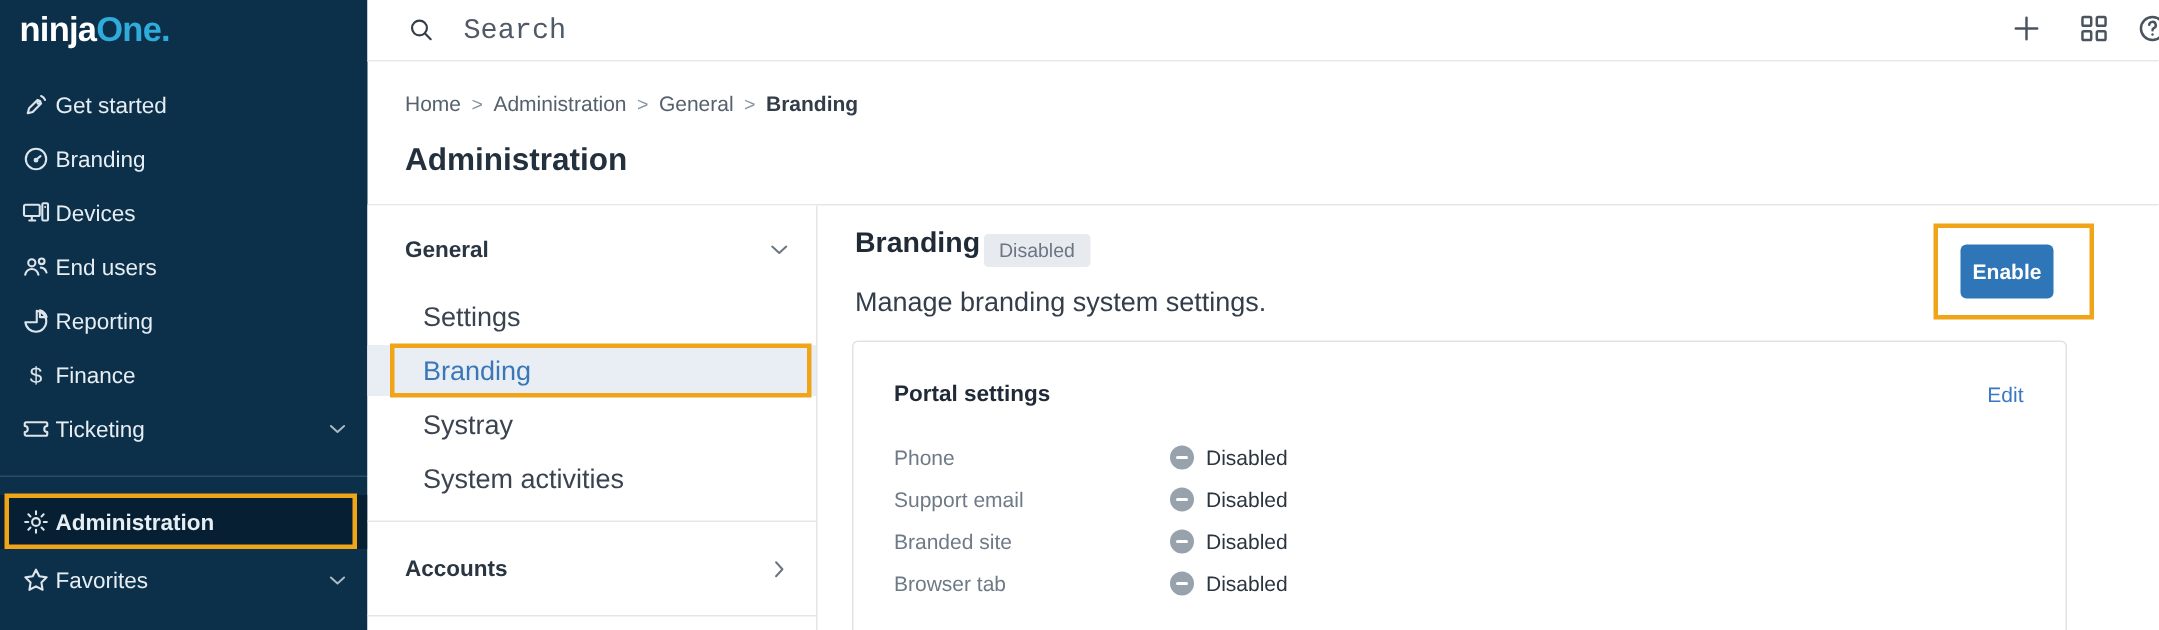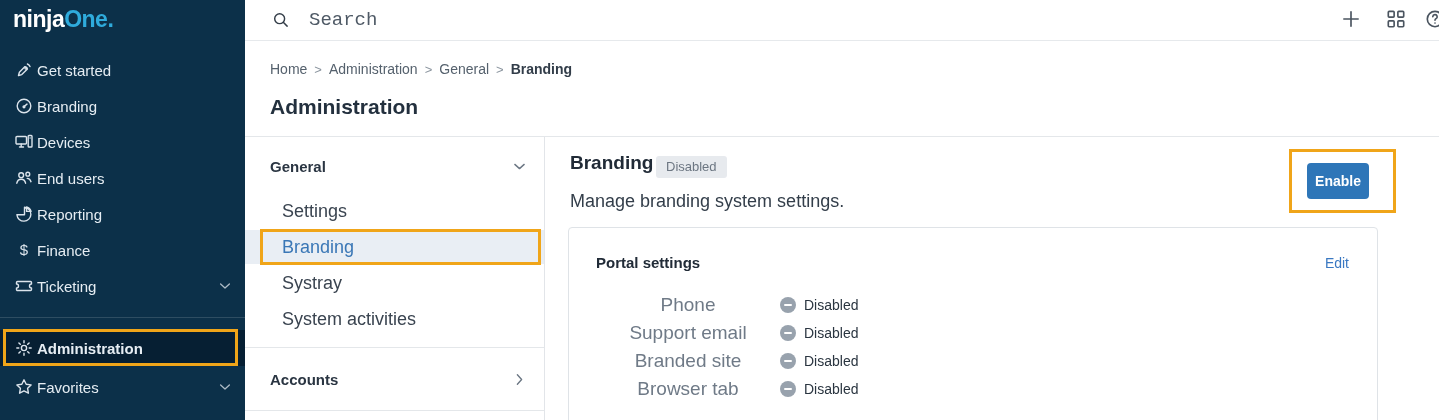--- a/index.html
+++ b/index.html
@@ -55,21 +55,21 @@
   .enable-btn { left:1307px; top:163px; width:62px; height:36px; background:#2E76B8; border:none; border-radius:4px;
     color:#fff; font-size:14px; font-weight:bold; font-family:"Liberation Sans", sans-serif; cursor:pointer; position:absolute; }
 
   .card { left:568px; top:227px; width:810px; height:200px; background:#fff; border:1px solid #DFE3E7;
     border-radius:4px; padding:26px 28px 0 27px; }
   .card-head { display:flex; justify-content:space-between; align-items:center; line-height:18px; }
   .card-title { font-size:15px; font-weight:bold; color:#212B37;text-align:center; }
   .edit-link { font-size:14px; color:#3A78C2; cursor:pointer; }
   .rows { margin-top:24px; }
   .prow { display:flex; align-items:center; height:18px; margin-bottom:10px; }
-  .prow .plabel { width:184px; font-size:19px; color:#6F7A87;text-align:center; }
+  .prow .plabel { width:184px; font-size:14px; color:#6F7A87; }
   .minus-circle { width:16px; height:16px; border-radius:50%; background:#98A2AD; display:inline-flex;
     align-items:center; justify-content:center; flex:none; }
   .minus-circle i { display:block; width:8px; height:2px; background:#fff; border-radius:1px; }
   .prow .pvalue { margin-left:8px; font-size:14px; color:#2A3540; }
 
   
   .hl { position:absolute; border:3px solid #F0A519; pointer-events:none; }
   .hl-admin { left:3px; top:329px; width:235px; height:37px; }
   .hl-branding { left:260px; top:229px; width:281px; height:36px; }
   .hl-enable { left:1289px; top:149px; width:107px; height:64px; }

